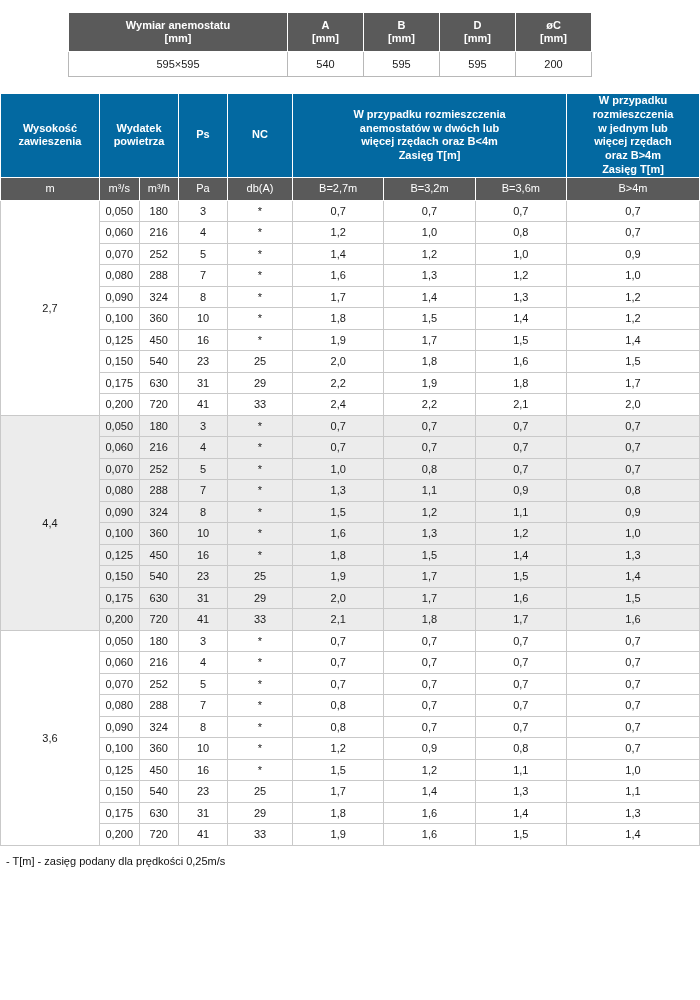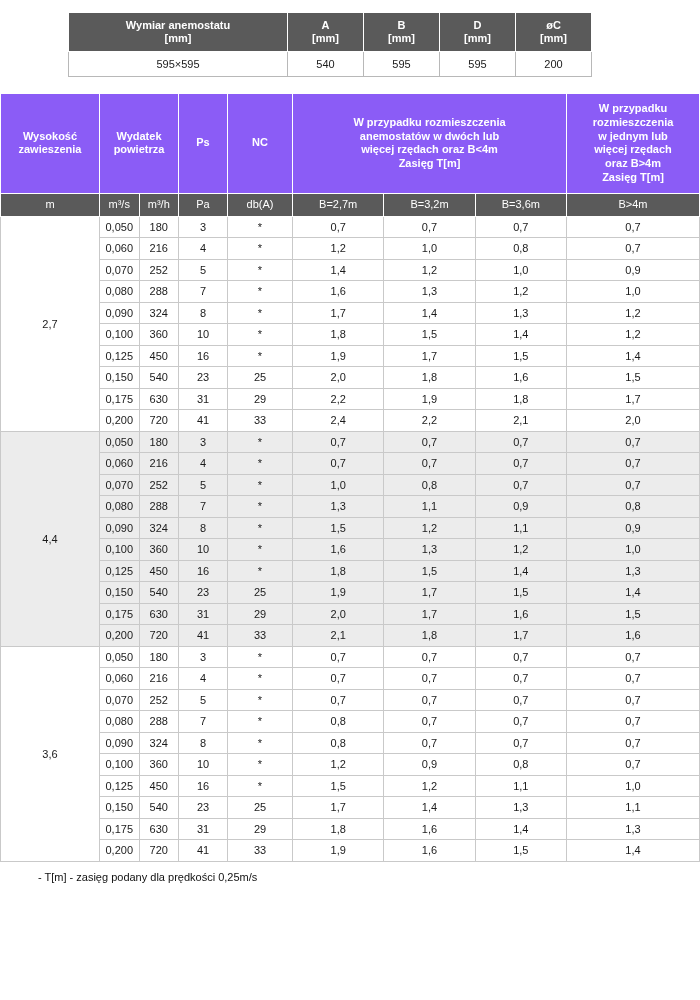--- a/index.html
+++ b/index.html
@@ -62,26 +62,26 @@
     table-layout: fixed;
     width: 700px;
     margin-top: 16px;
   }
   table.main th, table.main td {
     border: 1px solid #ffffff;
     text-align: center;
     vertical-align: middle;
   }
   table.main thead th {
-    background: #8b5cf6;
+    background: #0369a1;
     color: #ffffff;
     font-weight: bold;
     font-size: 11px;
     line-height: 1.25;
-    padding: 8px 3px;
+    padding: 0 3px;
   }
   table.main thead tr.units th {
     background: #5a5a5a;
     color: #ffffff;
     font-weight: normal;
     height: 20px;
     padding: 1px 2px;
     font-size: 11px;
   }
   table.main tbody td {
@@ -107,21 +107,21 @@
   .w-b4  { width: 126px; }
 
   
   .notes {
     margin-top: 7px;
     padding-left: 6px;
     font-size: 11px;
     color: #111111;
     line-height: 1.55;
   }
-  .notes div { white-space: nowrap; margin-left: 32px; }
+  .notes div { white-space: nowrap; }
 </style>
 </head>
 <body>
 
 <div class="page">
 
   <div class="dim-wrap">
     <table class="dim">
       <thead>
         <tr>

